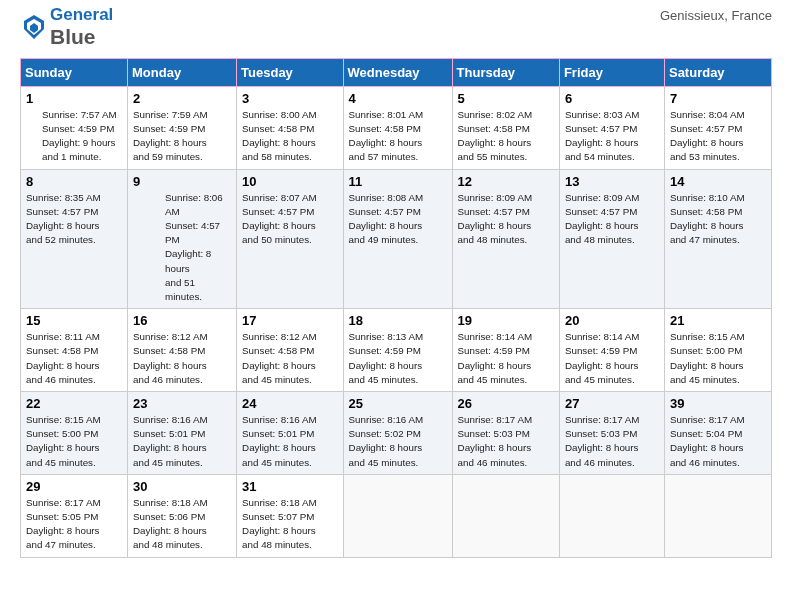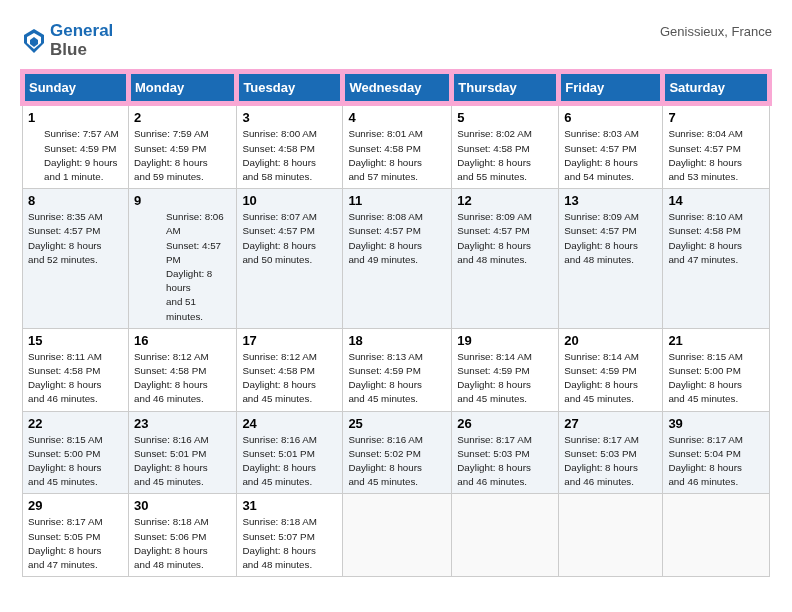--- a/index.html
+++ b/index.html
@@ -5,21 +5,21 @@
     * { box-sizing: border-box; margin: 0; padding: 0; }
     body {
       font-family: Arial, sans-serif;
       background: #fff;
       width: 792px;
       height: 612px;
       overflow: hidden;
     }
     .page {
       width: 792px;
-      padding: 22px 20px 10px 20px;
+      padding: 6px 20px 10px 20px;
     }
     .header-row {
       display: flex;
       align-items: flex-start;
       justify-content: space-between;
       margin-bottom: 10px;
     }
     .logo {
       display: flex;
       align-items: center;
@@ -48,21 +48,21 @@
       border-collapse: collapse;
       font-size: 10.5px;
     }
     .calendar th {
       background: #1a6bb5;
       color: #fff;
       padding: 6px 4px;
       text-align: left;
       font-size: 13px;
       font-weight: bold;
-      border: 5px solid #f9a8d4;
+      border: 1px solid #f9a8d4;
     }
     .calendar td {
       vertical-align: top;
       border: 1px solid #ccc;
       padding: 4px 5px;
       width: 113px;
       height: 80px;
       background: #fff;
     }
     .calendar tr:nth-child(even) td {
@@ -95,21 +95,21 @@
 <div class="page">
   <div class="header-row">
     <div class="logo">
       <svg class="logo-icon" viewBox="0 0 28 28">
         <polygon points="14,2 24,8 24,16 14,26 4,16 4,8" fill="#1a6bb5"></polygon>
         <polygon points="14,6 21,10 21,16 14,22 7,16 7,10" fill="#fff"></polygon>
         <polygon points="14,10 18,13 18,17 14,20 10,17 10,13" fill="#1a6bb5"></polygon>
       </svg>
       <div>
         <div style="font-size:17px;font-weight:bold;color:#1a6bb5;line-height:1.1;">General</div>
-        <div style="font-size:17px;font-weight:bold;color:#555;line-height:1.1;">Blue</div>
+        <div style="font-size:21px;font-weight:bold;color:#555;line-height:1.1;">Blue</div>
       </div>
     </div>
     <div class="title-block">
       <div class="location-title">Genissieux, France</div>
     </div>
   </div>
 
   <table class="calendar">
     <thead>
       <tr>

